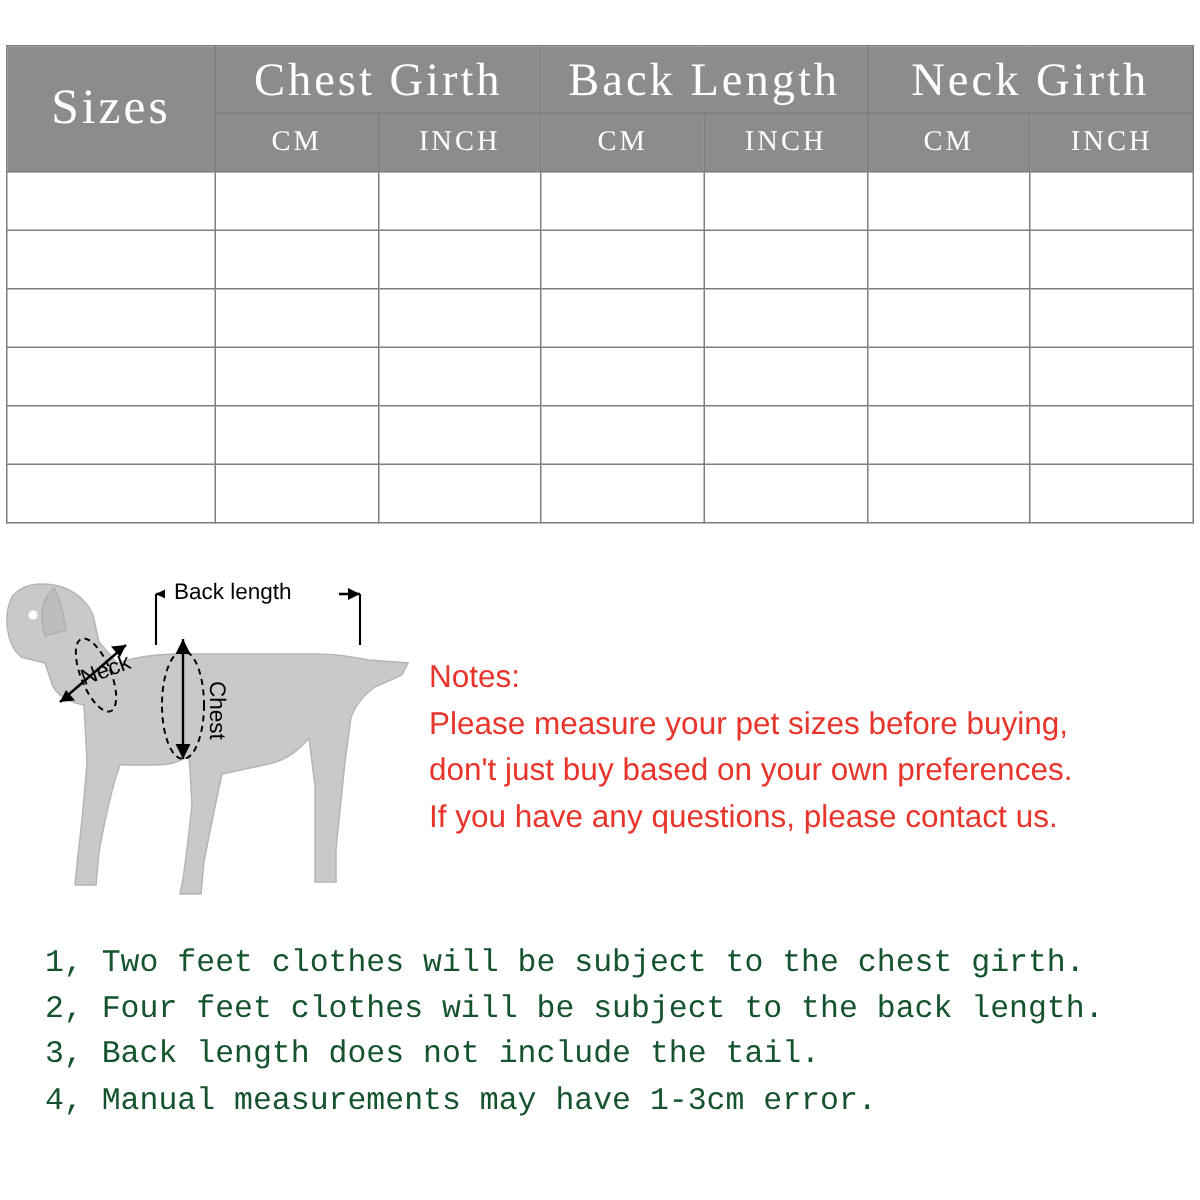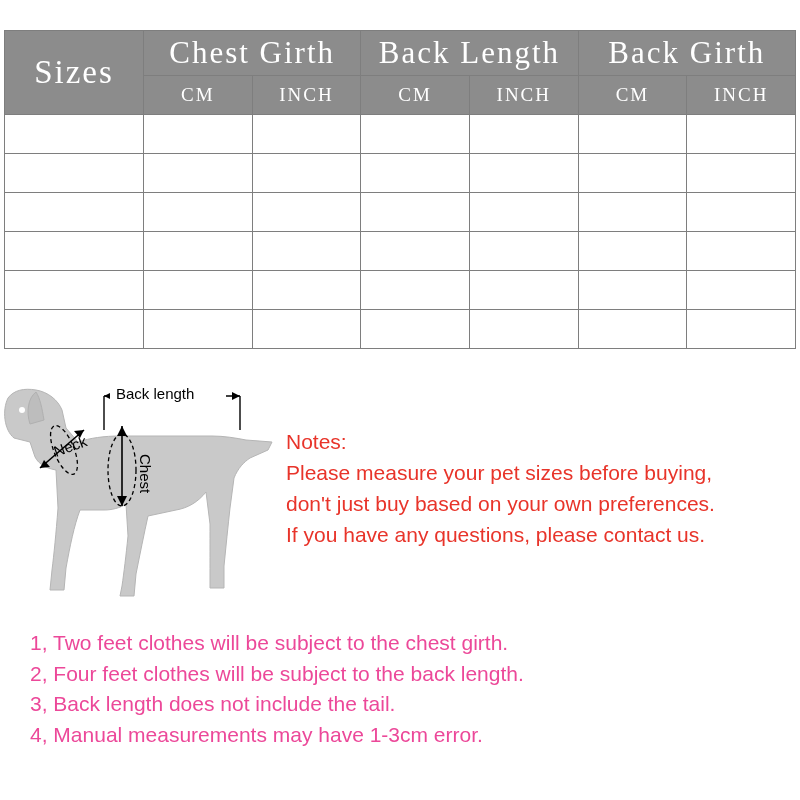--- a/index.html
+++ b/index.html
@@ -75,53 +75,53 @@
     height: 260px;
   }
   .dog-svg {
     position: absolute;
     left: 0;
     top: 0;
   }
   .notes {
     position: absolute;
     left: 286px;
-    top: 68px;
+    top: 78px;
     width: 514px;
     color: #e8342a;
     font-family: "Liberation Sans", sans-serif;
     font-size: 21px;
     line-height: 31px;
   }
   .notes div { white-space: nowrap; }
 
   
   .bottom-list {
     position: absolute;
     left: 30px;
     top: 628px;
     width: 770px;
-    color: #ec4899;
-    font-family: Liberation Sans, sans-serif;
+    color: #14532d;
+    font-family: Liberation Mono, monospace;
     font-size: 21px;
     line-height: 30.5px;
   }
   .bottom-list div { white-space: nowrap; }
 </style>
 </head>
 <body>
 
 <div class="table-wrap">
   <table class="size-table">
     <thead>
       <tr>
         <th class="hdr hdr-sizes col-size" rowspan="2">Sizes</th>
         <th class="hdr hdr-top" colspan="2">Chest Girth</th>
         <th class="hdr hdr-top" colspan="2">Back Length</th>
-        <th class="hdr hdr-top" colspan="2">Back Girth</th>
+        <th class="hdr hdr-top" colspan="2">Neck Girth</th>
       </tr>
       <tr>
         <th class="hdr hdr-unit col-u">CM</th>
         <th class="hdr hdr-unit col-un">INCH</th>
         <th class="hdr hdr-unit col-u">CM</th>
         <th class="hdr hdr-unit col-un">INCH</th>
         <th class="hdr hdr-unit col-nk">CM</th>
         <th class="hdr hdr-unit col-nk">INCH</th>
       </tr>
     </thead>

